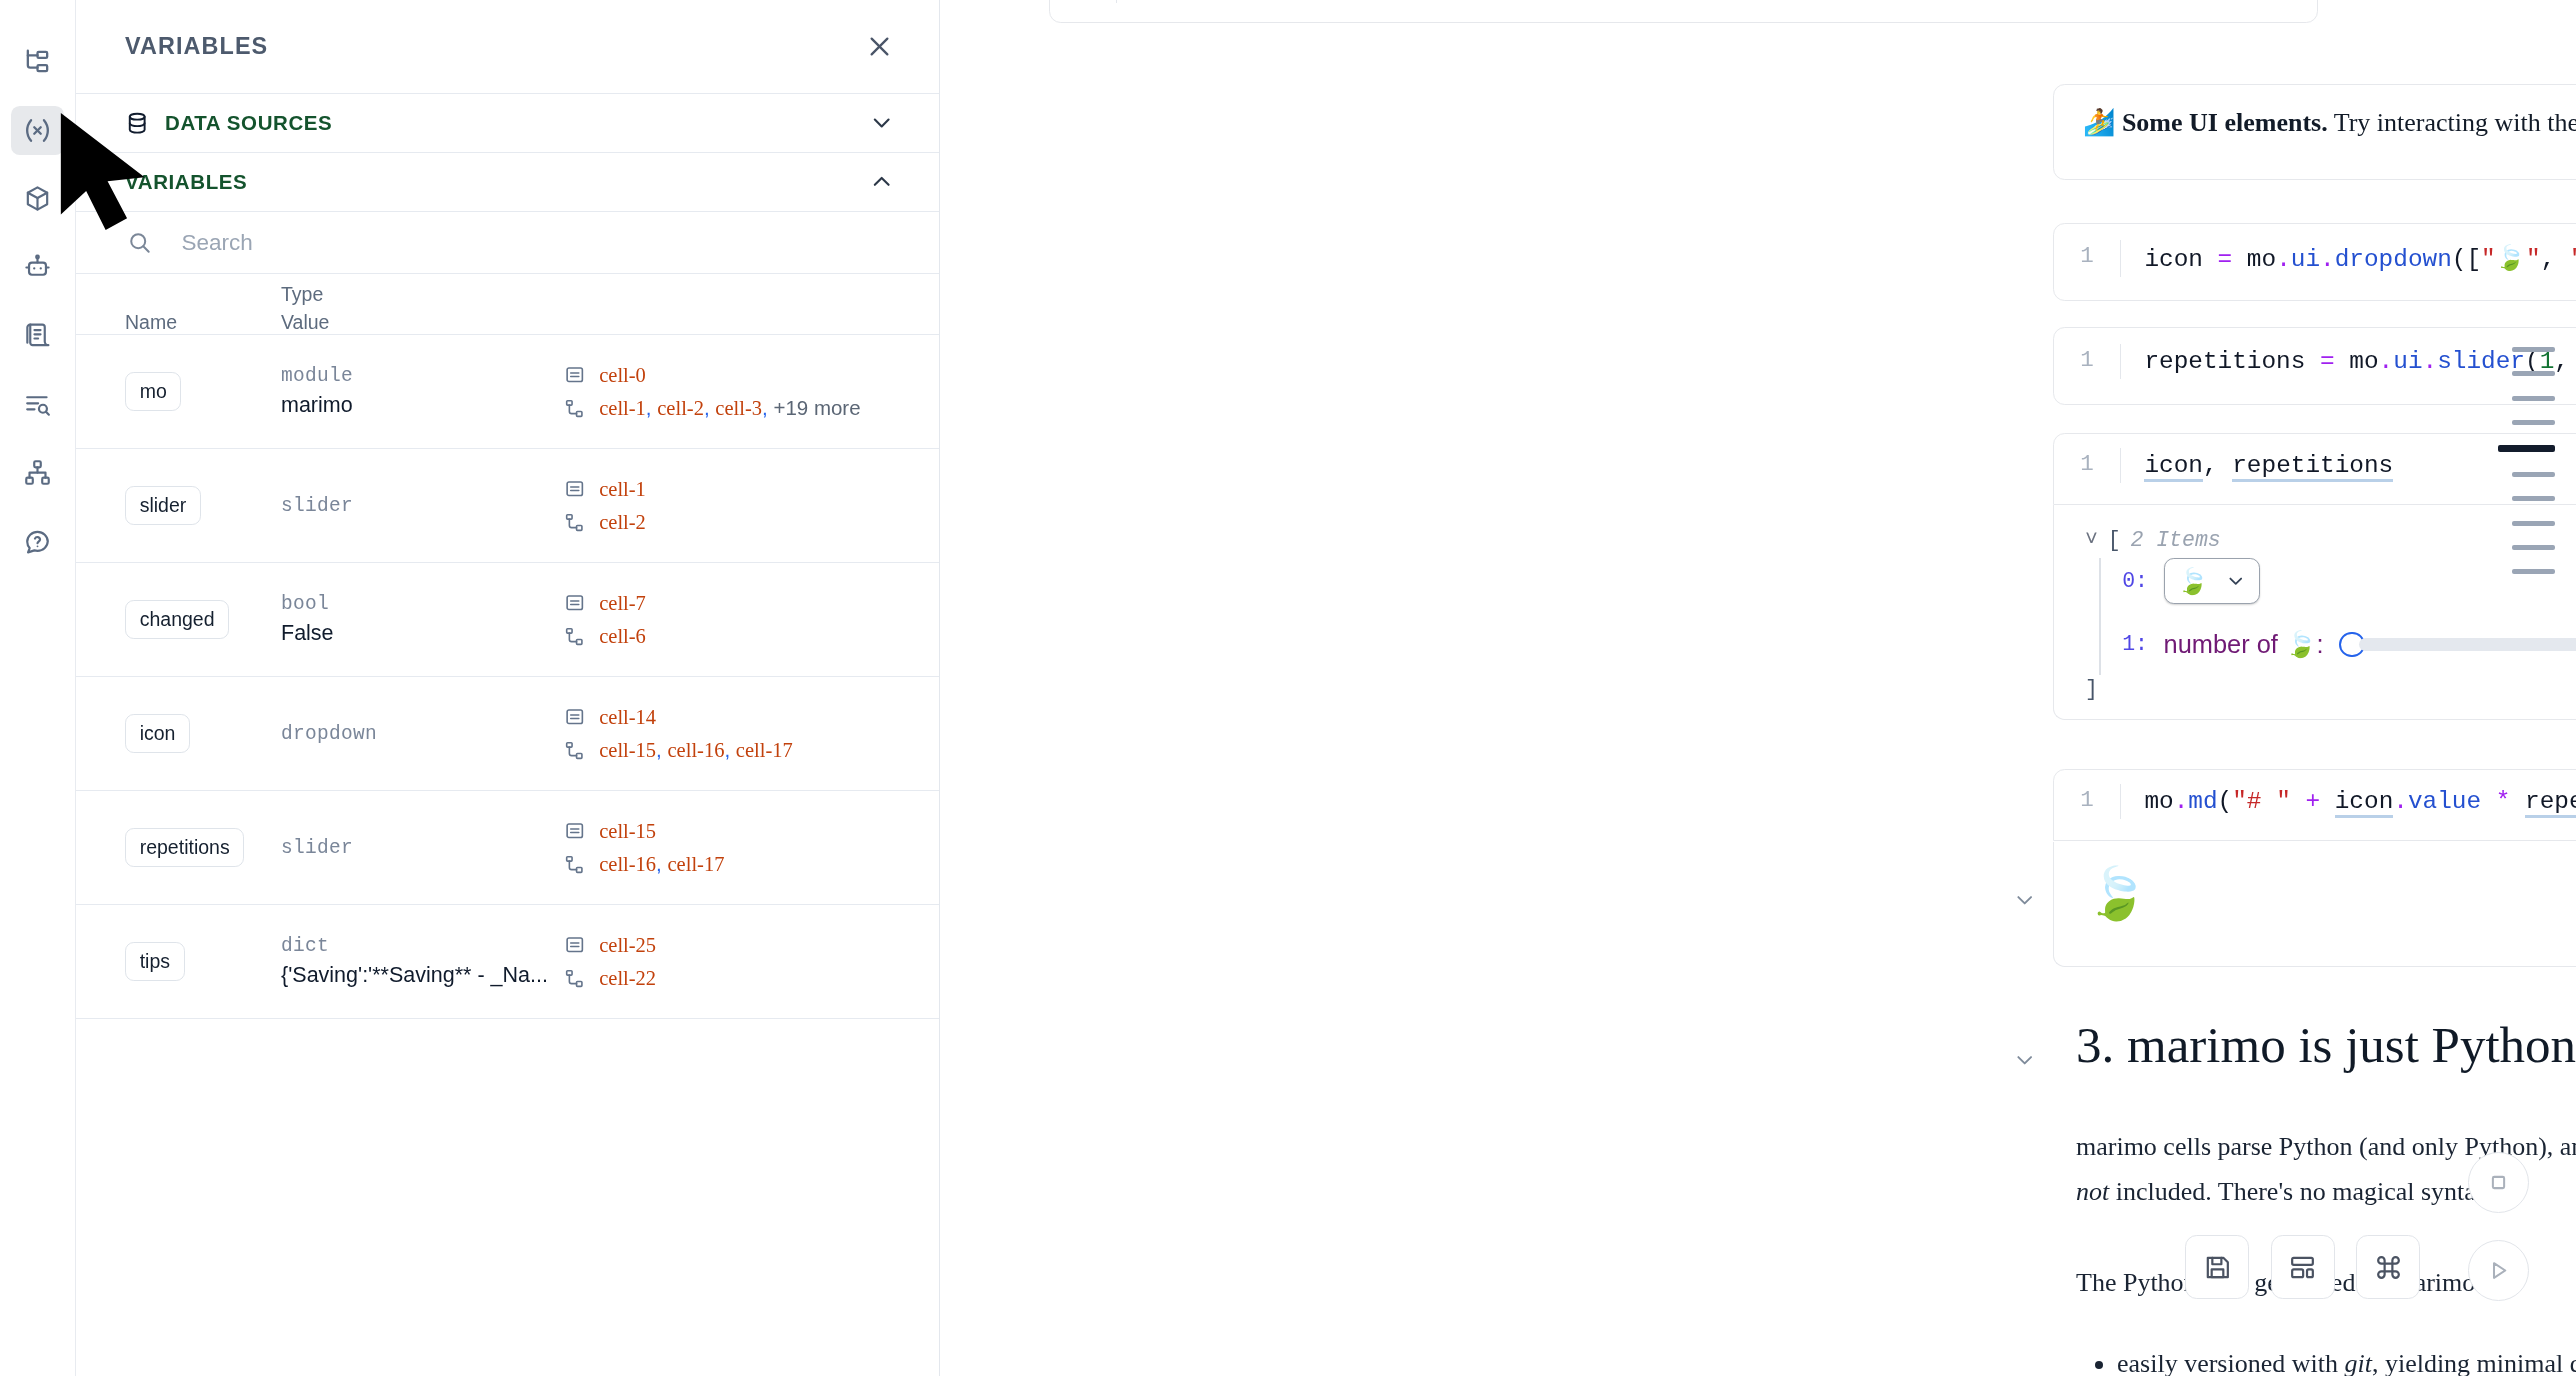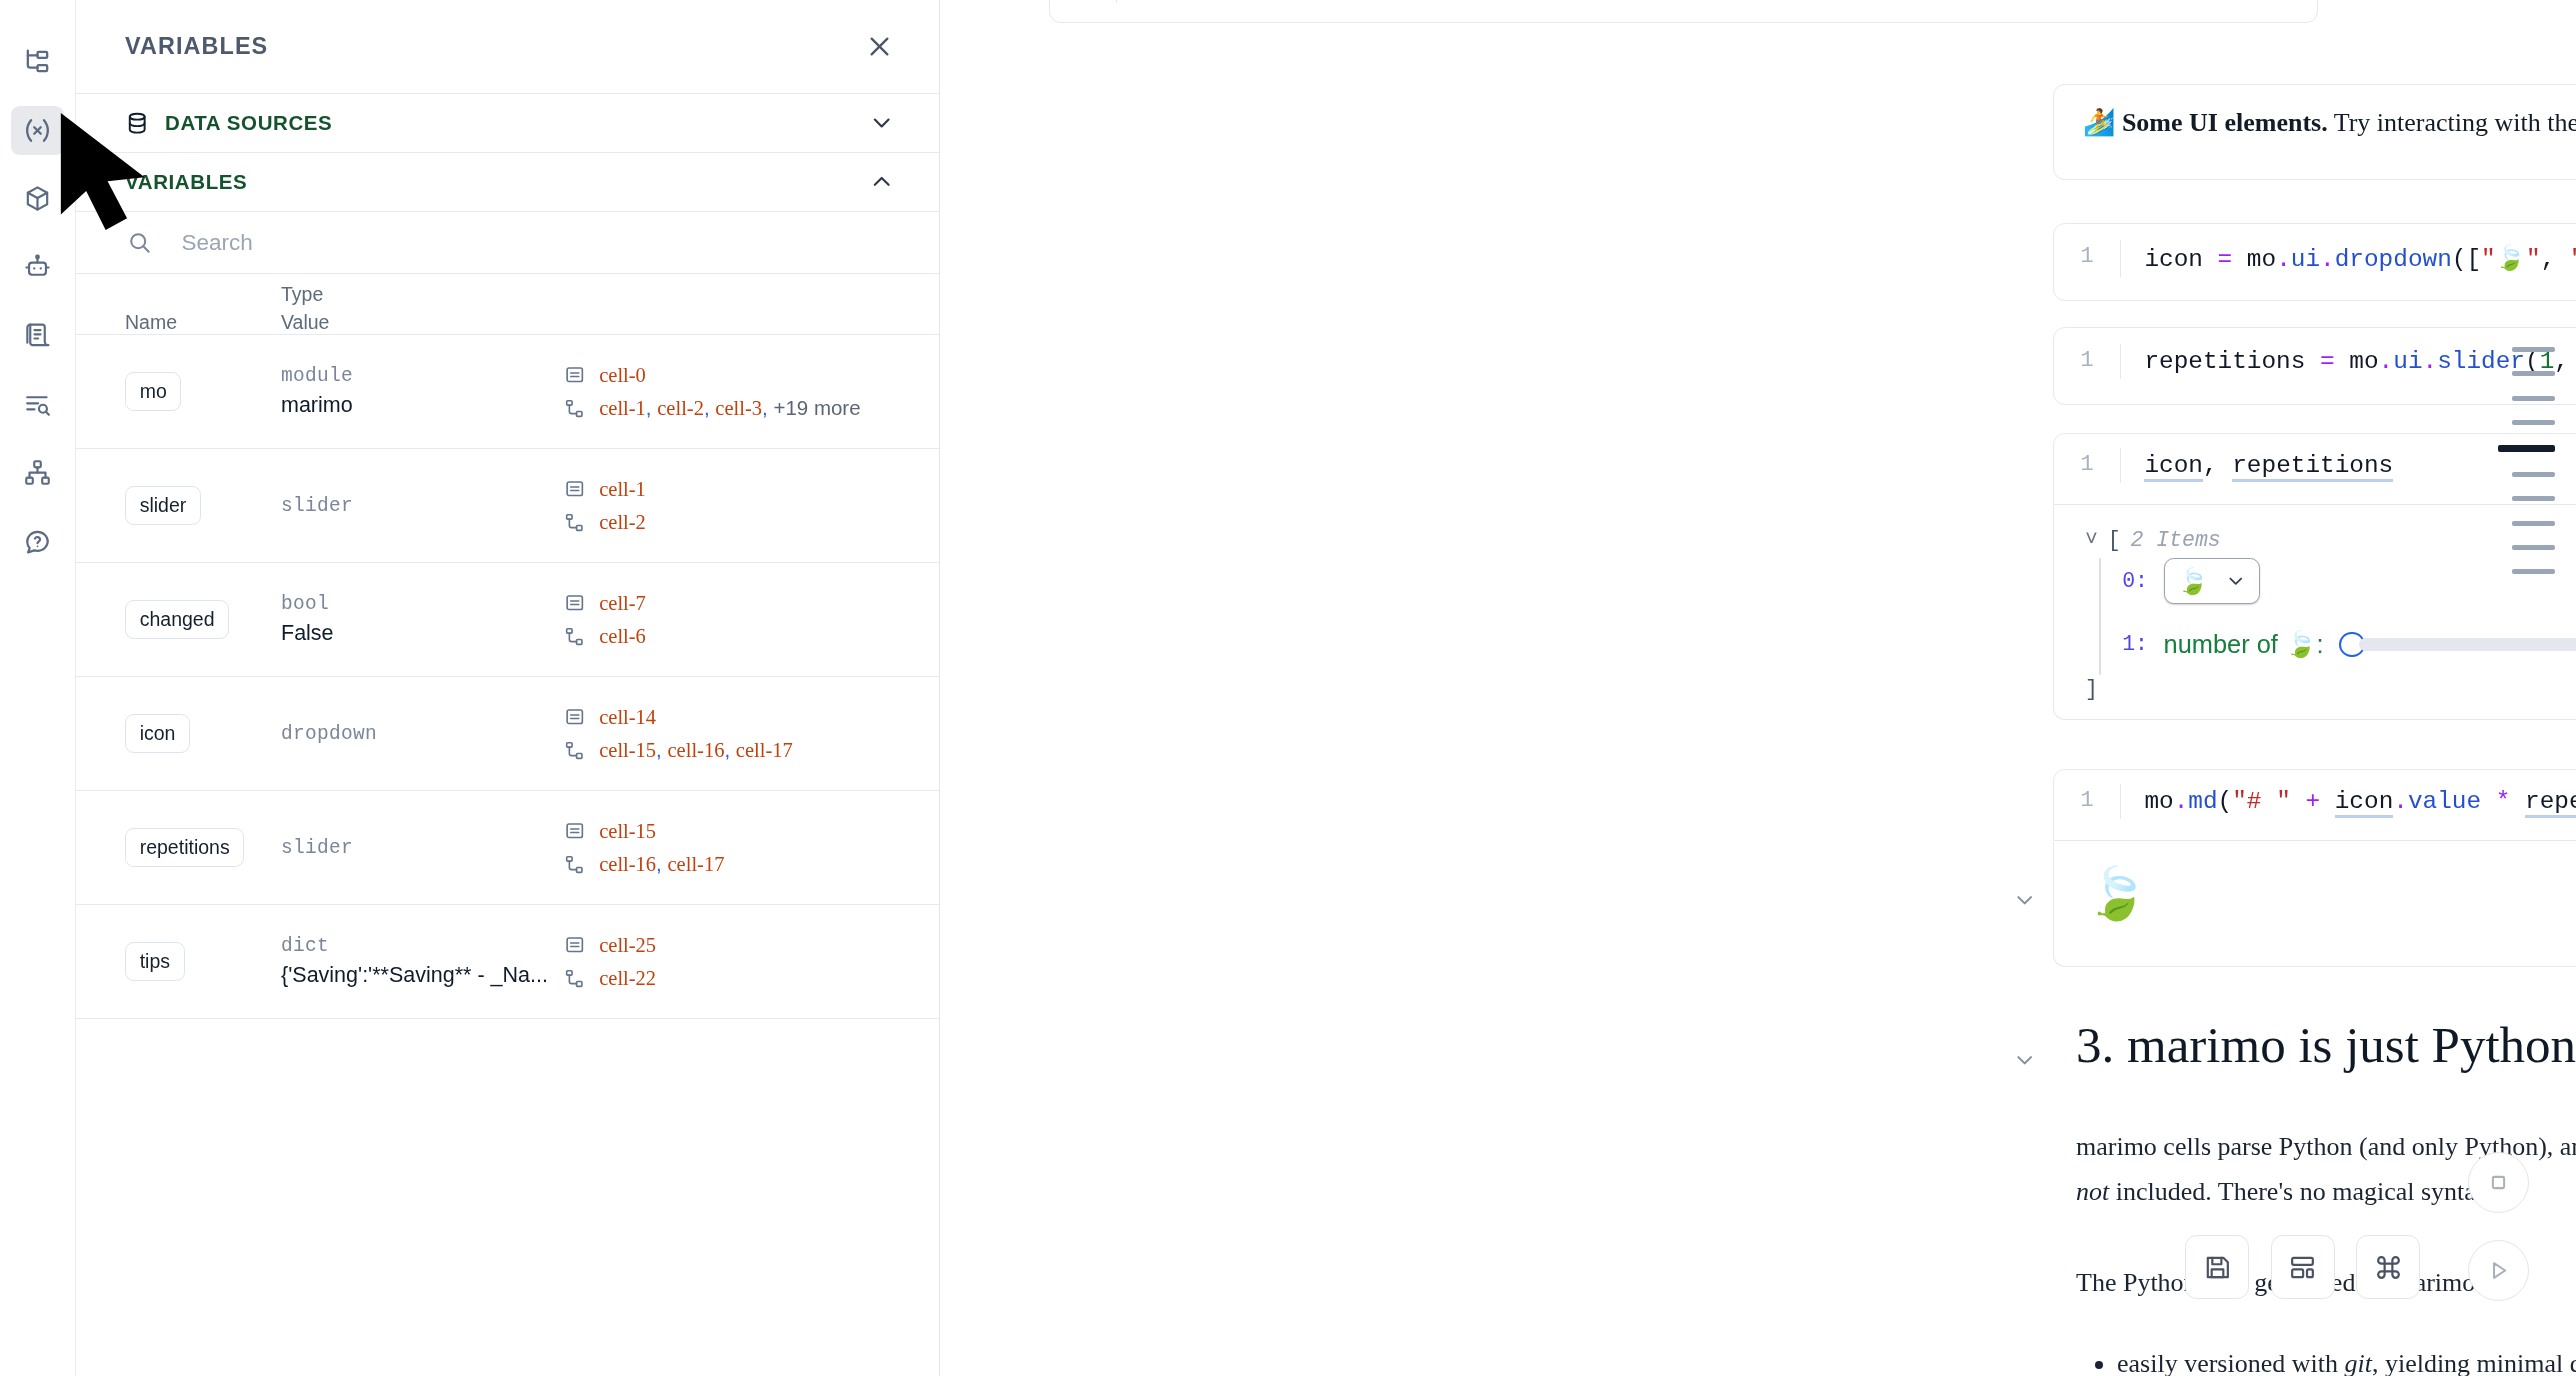--- a/index.html
+++ b/index.html
@@ -176,21 +176,21 @@
     box-shadow: 0 1px 2px rgba(0,0,0,.18);
     cursor: pointer;
   }
   .slider-track {
     width: 244px; height: 12.7px; border-radius: 6.8px; background: #e4e8ee;
   }
   .slider-knob {
     width: 25.4px; height: 25.4px; border-radius: 50%;
     border: 2.9px solid #2563eb; background: #fff;
   }
-  .slabel { font-size: 25.4px; color: #15803d; font-family:"Liberation Sans",sans-serif;}
+  .slabel { font-size: 25.4px; color: #701a75; font-family:"Liberation Sans",sans-serif;}
 
   
   .mdsection { position: absolute; }
   .h2 {
     font-family: "Liberation Serif", serif;
     font-size: 51px; font-weight: 400; color: #101a27;
   }
   .para {
     font-family: "Liberation Serif", serif;
     font-size: 26px; line-height: 1.72; color: #1a2433;

